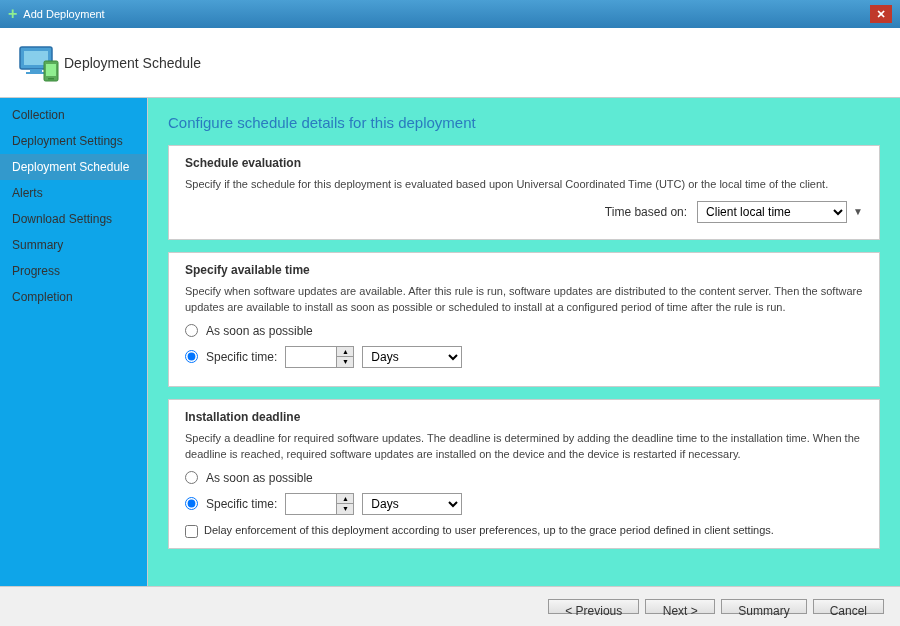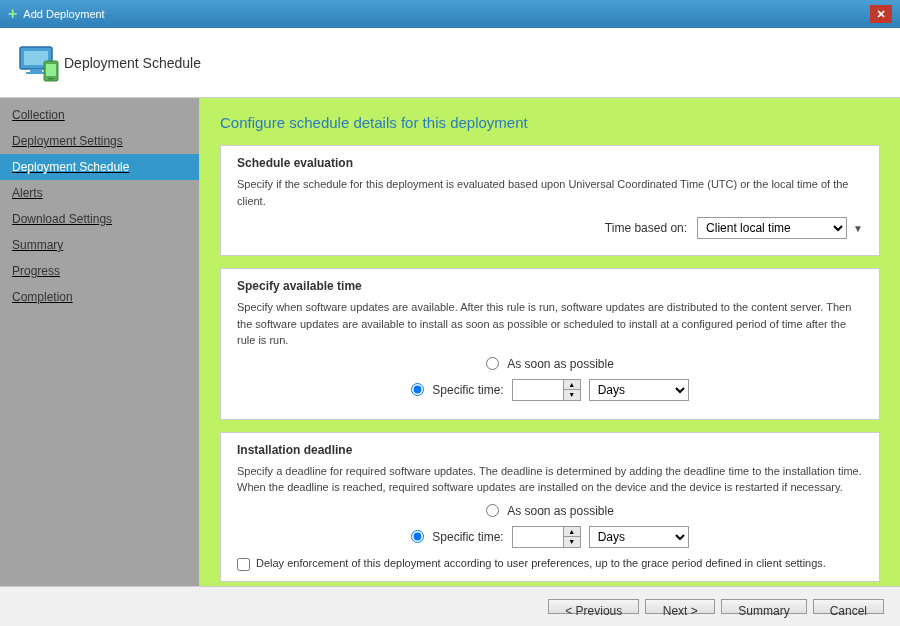--- a/index.html
+++ b/index.html
@@ -76,43 +76,42 @@
 
     
     .content-area {
       display: flex;
       flex: 1;
       overflow: hidden;
     }
 
     
     .sidebar {
-      width: 200px;
-      background: #a3a3a3;
+      width: 148px;
+      background: #0ea5e9;
       border-right: 1px solid #ccc;
       padding-top: 4px;
       flex-shrink: 0;
-      text-decoration: underline;
     }
     .sidebar-item {
       padding: 6px 12px;
       cursor: pointer;
       color: #333;
       font-size: 12px;
       white-space: nowrap;
     }
     .sidebar-item.active {
       background: #3399cc;
       color: white;
     }
 
     
     .main-content {
       flex: 1;
-      background: #bef264;
+      background: #5eead4;
       overflow-y: auto;
       padding: 16px 20px;
     }
     .page-title {
       color: #2a7bbf;
       font-size: 15px;
       font-weight: normal;
       margin-bottom: 14px;
     }
 
@@ -171,21 +170,20 @@
 
     
     .radio-group {
       margin-bottom: 6px;
     }
     .radio-row {
       display: flex;
       align-items: center;
       gap: 8px;
       margin-bottom: 8px;
-      justify-content: center;
     }
     .radio-row input[type="radio"] {
       margin: 0;
     }
     .radio-label {
       font-size: 12px;
       color: #333;
     }
 
     

